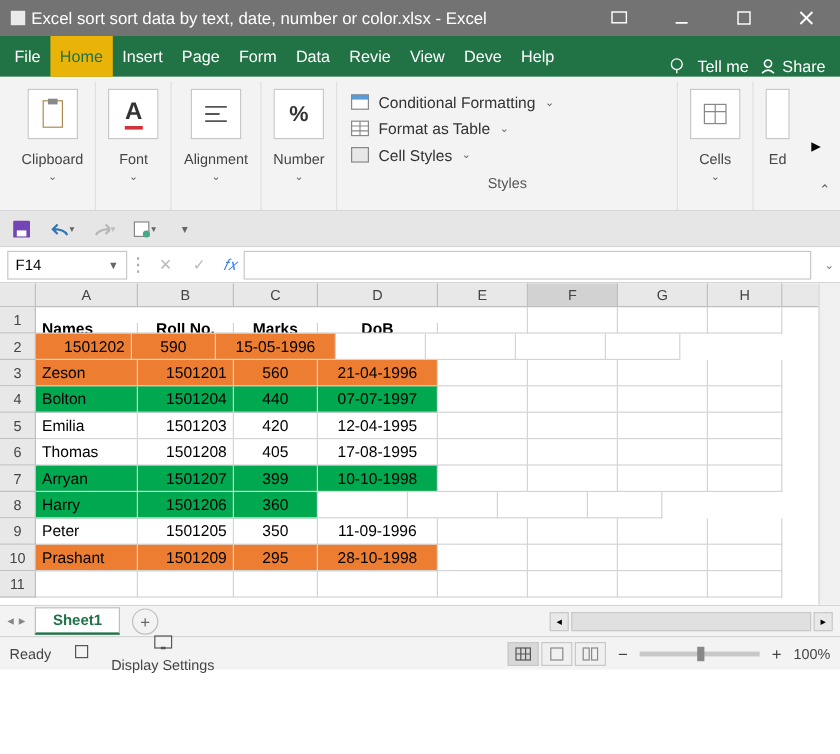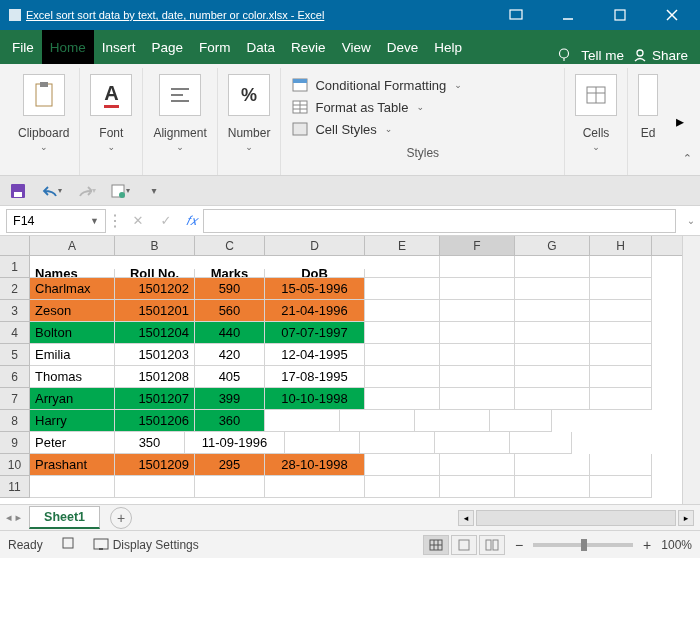--- a/index.html
+++ b/index.html
@@ -1,29 +1,29 @@
 <!DOCTYPE html>
 <html><head>
 <meta charset="utf-8">
 <style>
 * { margin: 0; padding: 0; box-sizing: border-box; font-family: 'Segoe UI', Arial, sans-serif; user-select: none; }
 body { width: 700px; height: 628px; background: #fff; overflow: hidden; position: relative; }
 
 
-.titlebar { background: #0369a1; height: 30px; display: flex; align-items: center; padding: 0 8px; color: #fff; font-size: 11px; text-decoration: underline; }
+.titlebar { background: #737373; height: 30px; display: flex; align-items: center; padding: 0 8px; color: #fff; font-size: 14px; }
 .titlebar .title { margin-left: 4px; flex: 0 0 auto; }
 .titlebar .spacer { flex: 1; }
 .titlebar .winctrl { display: flex; gap: 12px; align-items: center; }
 .titlebar .winctrl .ctrl { width: 40px; height: 30px; display: flex; align-items: center; justify-content: center; cursor: pointer; }
 .titlebar .winctrl svg { stroke: #fff; fill: none; }
 
 
 .tabs { background: #217346; height: 34px; display: flex; align-items: flex-end; padding: 0 4px; }
 .tab { color: #fff; font-size: 13.5px; padding: 8px 8px; cursor: pointer; height: 100%; display: flex; align-items: center; }
-.tab.active { background: #000000; color: #217346; }
+.tab.active { background: #eab308; color: #217346; }
 .tabs .right { margin-left: auto; display: flex; align-items: center; gap: 8px; color: #fff; font-size: 13.5px; padding-right: 8px; }
 .tabs .right .bulb { width: 18px; height: 18px; }
 .tabs .right .share { display: flex; align-items: center; gap: 4px; cursor: pointer; }
 
 
 .ribbon { background: #f3f3f3; border-bottom: 1px solid #d4d4d4; height: 112px; display: flex; padding: 4px 8px 0 8px; }
 .rgroup { display: flex; flex-direction: column; align-items: center; padding: 0 10px; border-right: 1px solid #e0e0e0; }
 .rgroup:last-child { border-right: none; }
 .rgroup .icon-box { border: 1px solid #c8c8c8; background: #fff; width: 42px; height: 42px; display: flex; align-items: center; justify-content: center; margin-top: 6px; }
 .rgroup .glabel { font-size: 12px; color: #444; margin-top: 10px; }
@@ -302,21 +302,20 @@
         <div class="cell w-B header c-c">Roll No.</div>
         <div class="cell w-C header c-c">Marks</div>
         <div class="cell w-D header c-c">DoB</div>
         <div class="cell w-E"></div>
         <div class="cell w-F"></div>
         <div class="cell w-G"></div>
         <div class="cell w-H"></div>
       </div>
       <div class="row">
         <div class="rh">2</div>
-        <div class="cell w-A fill-orange">Charlmax</div>
         <div class="cell w-B fill-orange c-r">1501202</div>
         <div class="cell w-C fill-orange c-c">590</div>
         <div class="cell w-D fill-orange c-c">15-05-1996</div>
         <div class="cell w-E"></div>
         <div class="cell w-F"></div>
         <div class="cell w-G"></div>
         <div class="cell w-H"></div>
       </div>
       <div class="row">
         <div class="rh">3</div>
@@ -379,20 +378,21 @@
         <div class="cell w-B fill-green c-r">1501206</div>
         <div class="cell w-C fill-green c-c">360</div>
         <div class="cell w-E"></div>
         <div class="cell w-F"></div>
         <div class="cell w-G"></div>
         <div class="cell w-H"></div>
       </div>
       <div class="row">
         <div class="rh">9</div>
         <div class="cell w-A">Peter</div>
+        <div class="cell w-B c-r">1501205</div>
         <div class="cell w-C c-c">350</div>
         <div class="cell w-D c-c">11-09-1996</div>
         <div class="cell w-E"></div>
         <div class="cell w-F"></div>
         <div class="cell w-G"></div>
         <div class="cell w-H"></div>
       </div>
       <div class="row">
         <div class="rh">10</div>
         <div class="cell w-A fill-orange">Prashant</div>
@@ -432,21 +432,21 @@
     <div class="arr">▸</div>
   </div>
 </div>
 
 <div class="status">
   <div class="left">
     <span>Ready</span>
     <span><svg width="14" height="14">
           <rect x="2" y="2" width="10" height="10" fill="none" stroke="#555"></rect>
         </svg></span>
-    <span style="display:flex;align-items:center;gap:4px;">
+    <span style="display:flex;align-items:center;gap:4px;flex-direction:column;">
       <svg width="16" height="14">
           <rect x="1" y="1" width="14" height="10" fill="none" stroke="#555"></rect>
           <line x1="6" y1="11" x2="10" y2="11" stroke="#555" stroke-width="2"></line>
         </svg>
       <span>Display Settings</span>
     </span>
   </div>
   <div class="right">
     <div class="views">
       <div class="vbtn active">

